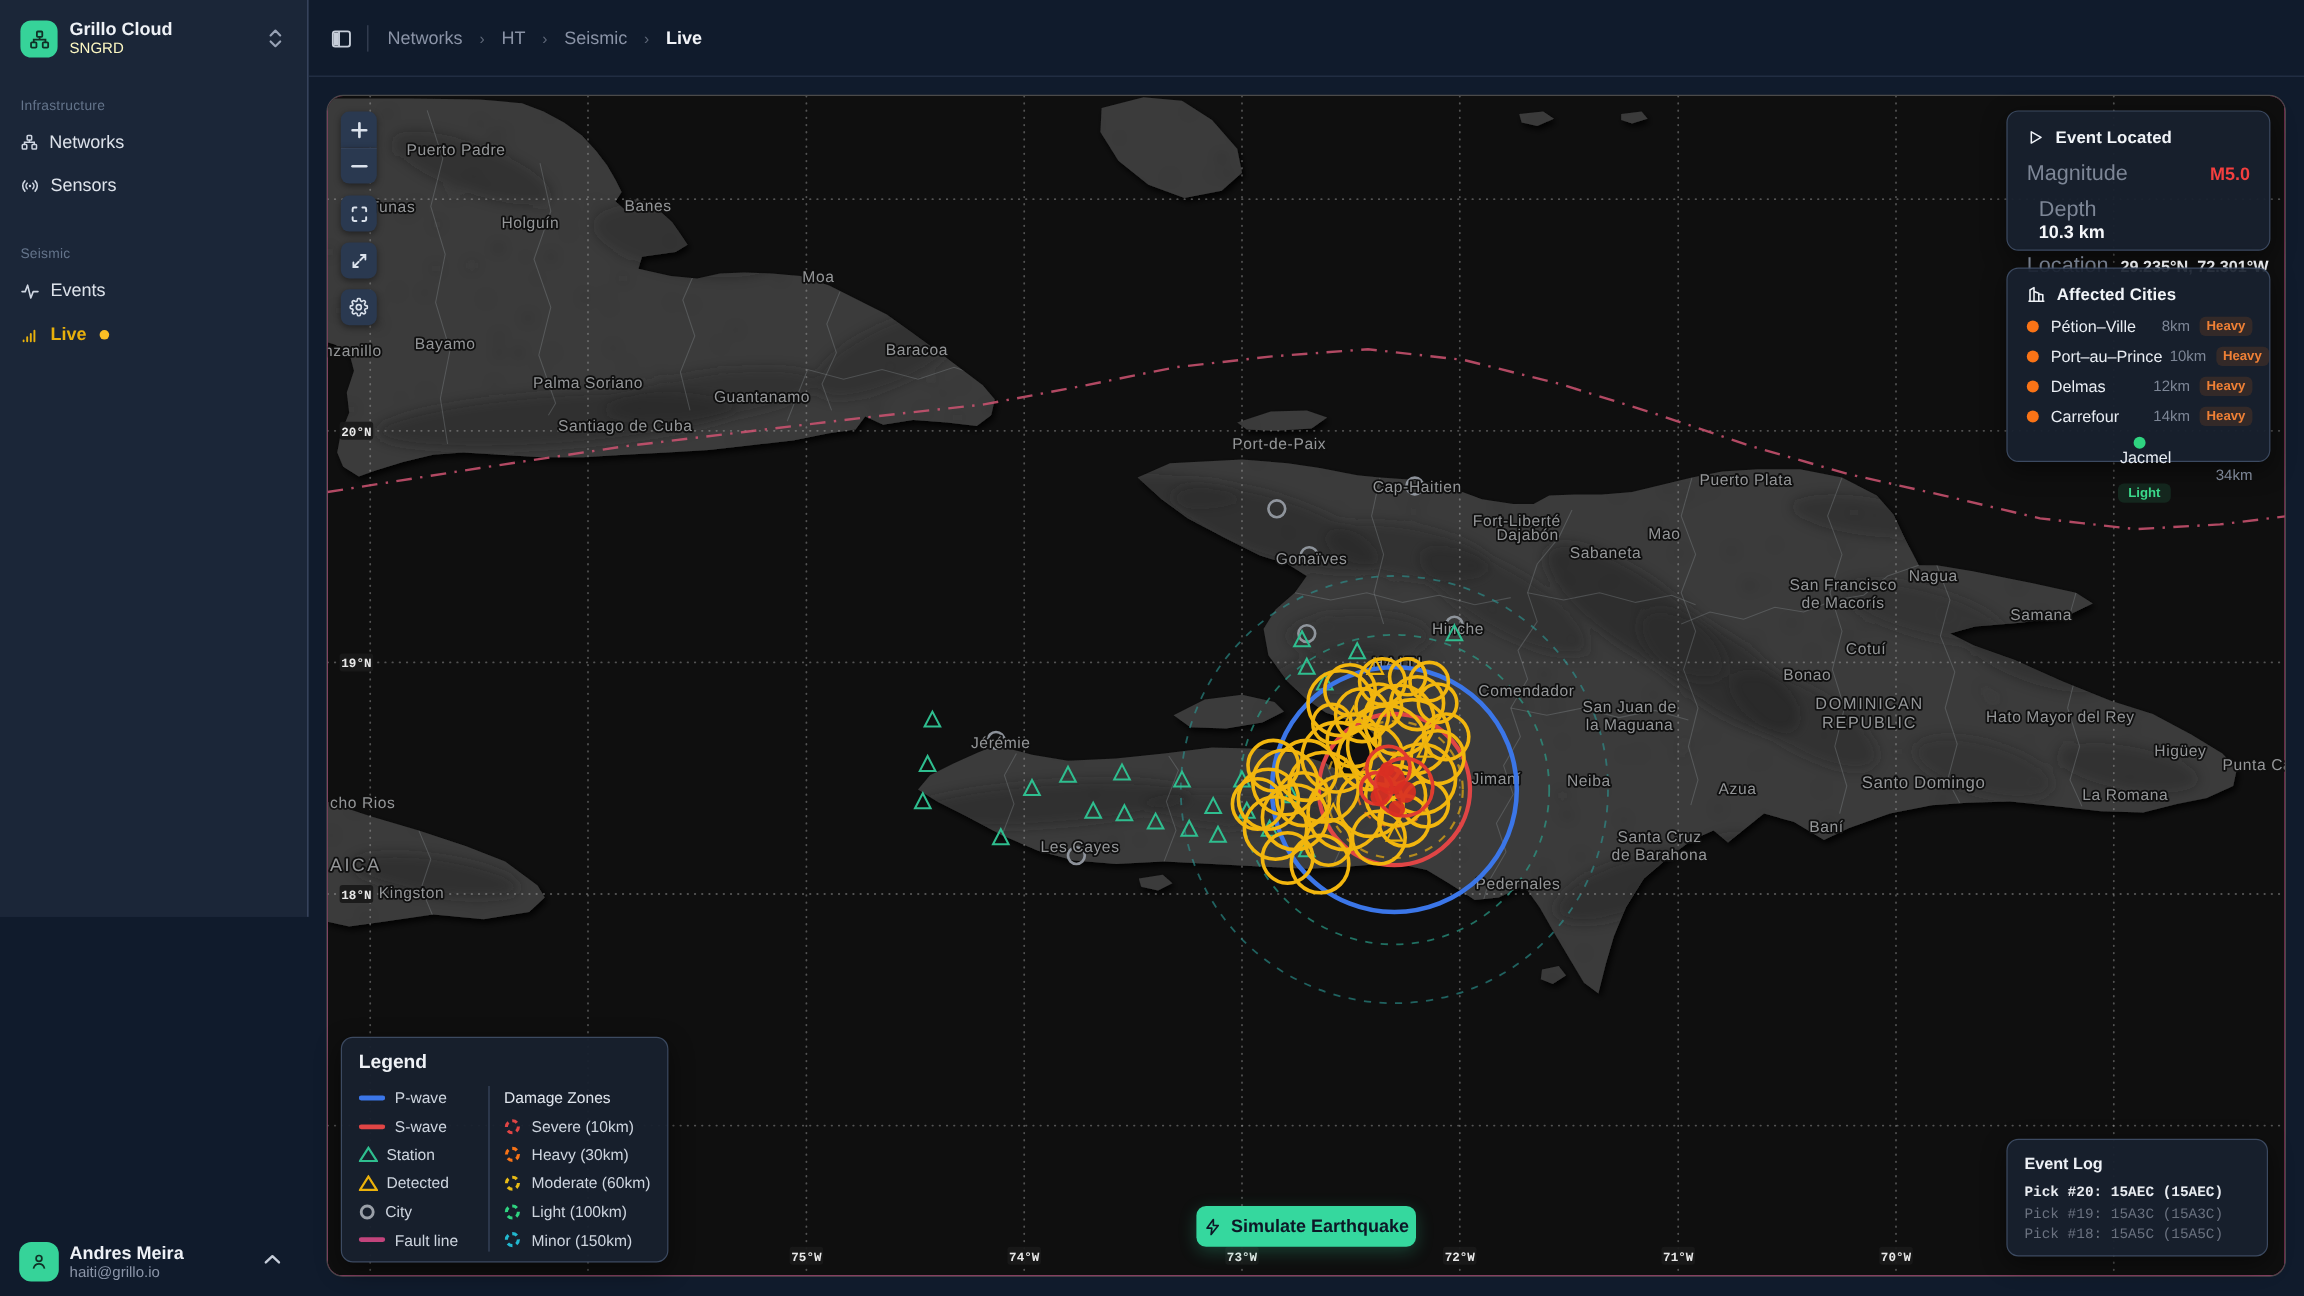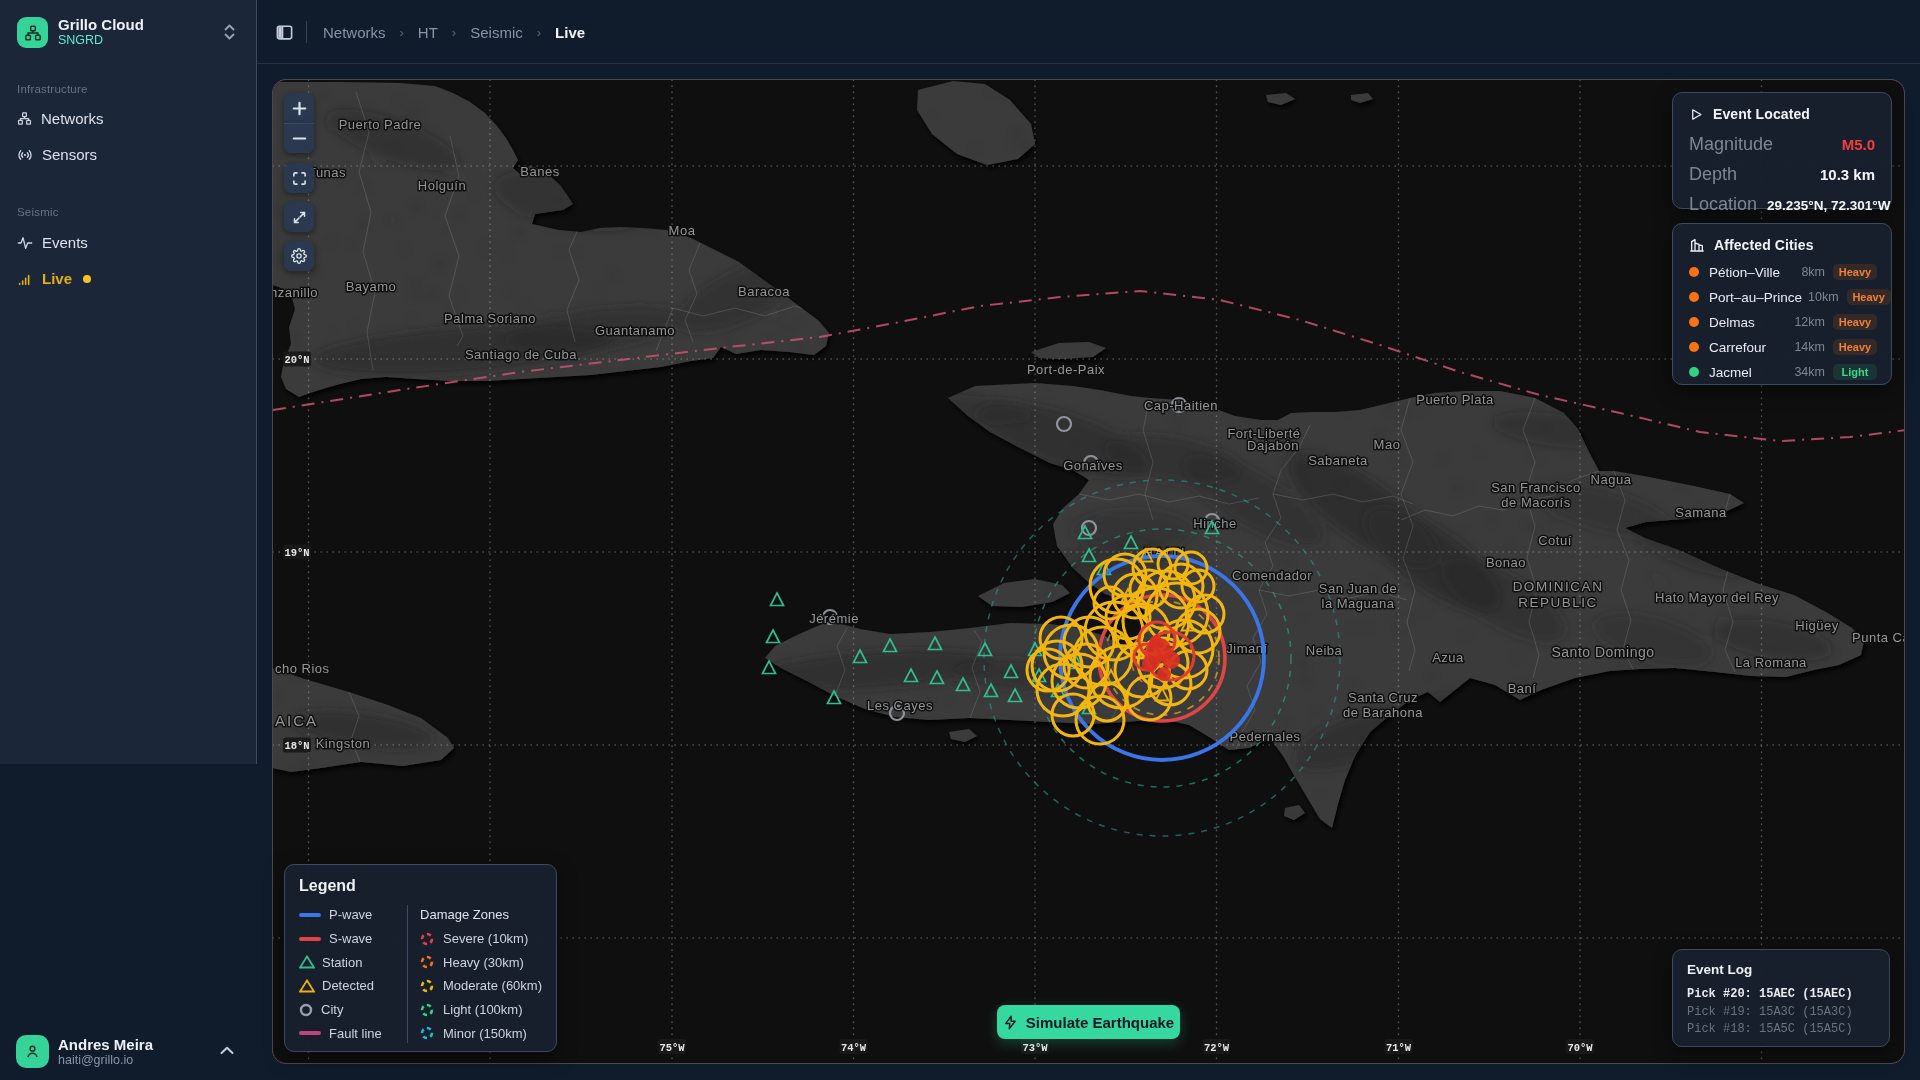--- a/index.html
+++ b/index.html
@@ -4,21 +4,21 @@
   * { margin:0; padding:0; box-sizing:border-box; }
   html,body { width:1920px; height:1080px; overflow:hidden; background:#101b2c;
     font-family:"Liberation Sans", sans-serif; }
   .sidebar { position:absolute; left:0; top:0; width:257px; height:764px;
     background:#1b2638; border-right:1px solid #3d4a64; z-index:30; }
   .logo-row { position:absolute; left:17px; top:17px; display:flex; align-items:center; }
   .logo-badge { width:31px; height:31px; border-radius:9px; background:#36d399;
     display:flex; align-items:center; justify-content:center; }
   .logo-text { margin-left:10px; }
   .logo-text .t1 { font-size:15px; font-weight:700; color:#eef1f6; line-height:16px; }
-  .logo-text .t2 { font-size:12.5px; color:#5eead4; line-height:15px; }
+  .logo-text .t2 { font-size:12.5px; color:#fef9c3; line-height:15px; }
   .updown { position:absolute; right:20px; top:24px; }
   .navlabel { position:absolute; left:17px; font-size:11.5px; color:#64748b; letter-spacing:.2px; }
   .navitem { position:absolute; left:17px; display:flex; align-items:center; gap:9px;
     font-size:15px; color:#dde2ea; }
   .navitem.yellow { color:#e7b00c; font-weight:600; }
   .livedot { width:8px; height:8px; border-radius:50%; background:#fbbf24; margin-left:2px; }
   .userrow { position:absolute; left:16px; top:1035px; display:flex; align-items:center; }
   .avatar { width:33px; height:33px; border-radius:10px; background:#36d399;
     display:flex; align-items:center; justify-content:center; }
   .usertext { margin-left:9px; }
@@ -1353,21 +1353,21 @@
   </div>
 
 <div class="panel" style="left:1672px; top:92px; width:220px; height:117px; padding:13px 16px;">
   <div class="ptitle"><svg width="15" height="15" viewBox="0 0 24 24" fill="none" stroke="#eef1f6" stroke-width="2" stroke-linejoin="round">
         <path d="M6 4.5 L19 12 L6 19.5 Z"></path>
       </svg>Event Located</div>
   <div class="kvrow" style="margin-top:12px;">
       <span class="k">Magnitude</span>
       <span class="v red">M5.0</span>
     </div>
-  <div class="kvrow" style="margin-top:9px;">
+  <div class="kvrow" style="margin-top:9px;flex-direction:column;">
       <span class="k">Depth</span>
       <span class="v">10.3 km</span>
     </div>
   <div class="kvrow" style="margin-top:9px;">
       <span class="k">Location</span>
       <span class="v" style="font-size:13.5px;">29.235°N, 72.301°W</span>
     </div>
 </div>
 
 <div class="panel" style="left:1672px; top:223px; width:220px; height:162px; padding:13px 14px 12px 16px;">
@@ -1391,21 +1391,21 @@
       <span class="cname">Delmas</span>
       <span class="ckm">12km</span>
       <span class="badge heavy">Heavy</span>
     </div>
   <div class="cityrow" style="margin-top:9px;">
       <span class="cdot" style="background:#f97316;"></span>
       <span class="cname">Carrefour</span>
       <span class="ckm">14km</span>
       <span class="badge heavy">Heavy</span>
     </div>
-  <div class="cityrow" style="margin-top:9px;">
+  <div class="cityrow" style="margin-top:9px;flex-direction:column;">
       <span class="cdot" style="background:#2fd380;"></span>
       <span class="cname">Jacmel</span>
       <span class="ckm">34km</span>
       <span class="badge light">Light</span>
     </div>
 </div>
 
 <div class="panel" style="left:284px; top:864px; width:273px; height:188px; padding:12px 14px;">
   <div class="legend-title">Legend</div>
   <div style="display:flex; margin-top:8px;">

